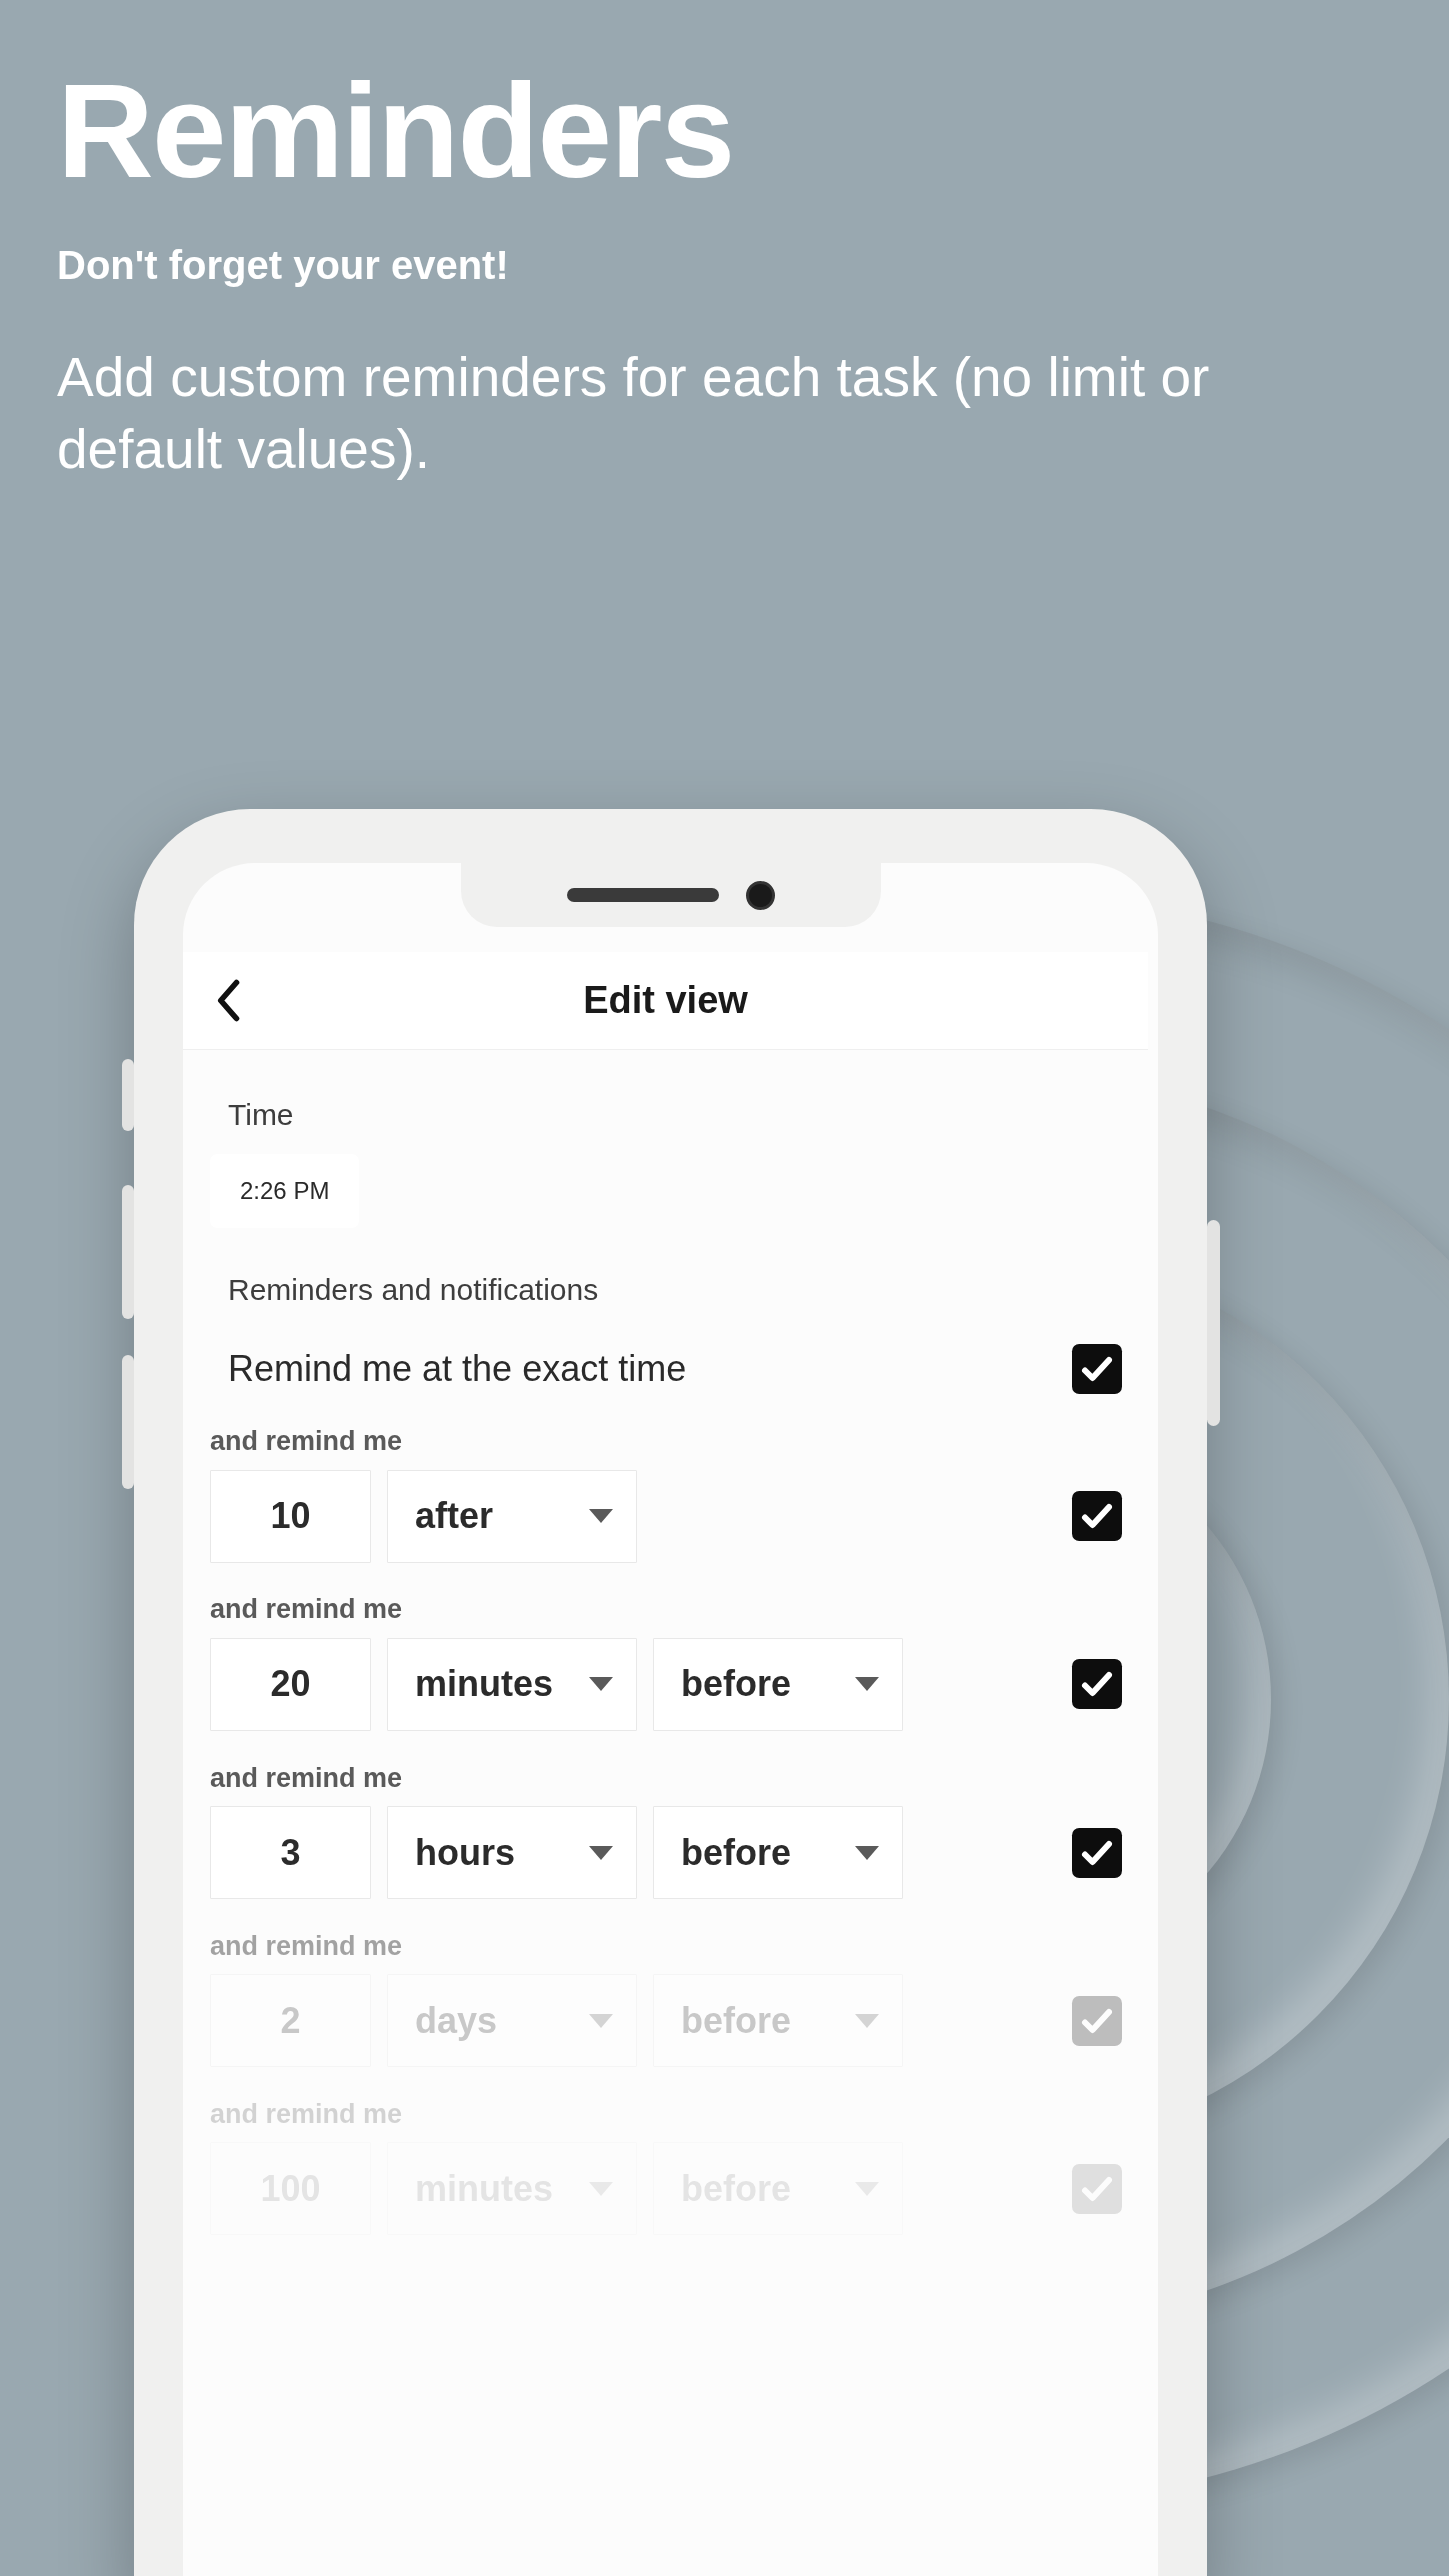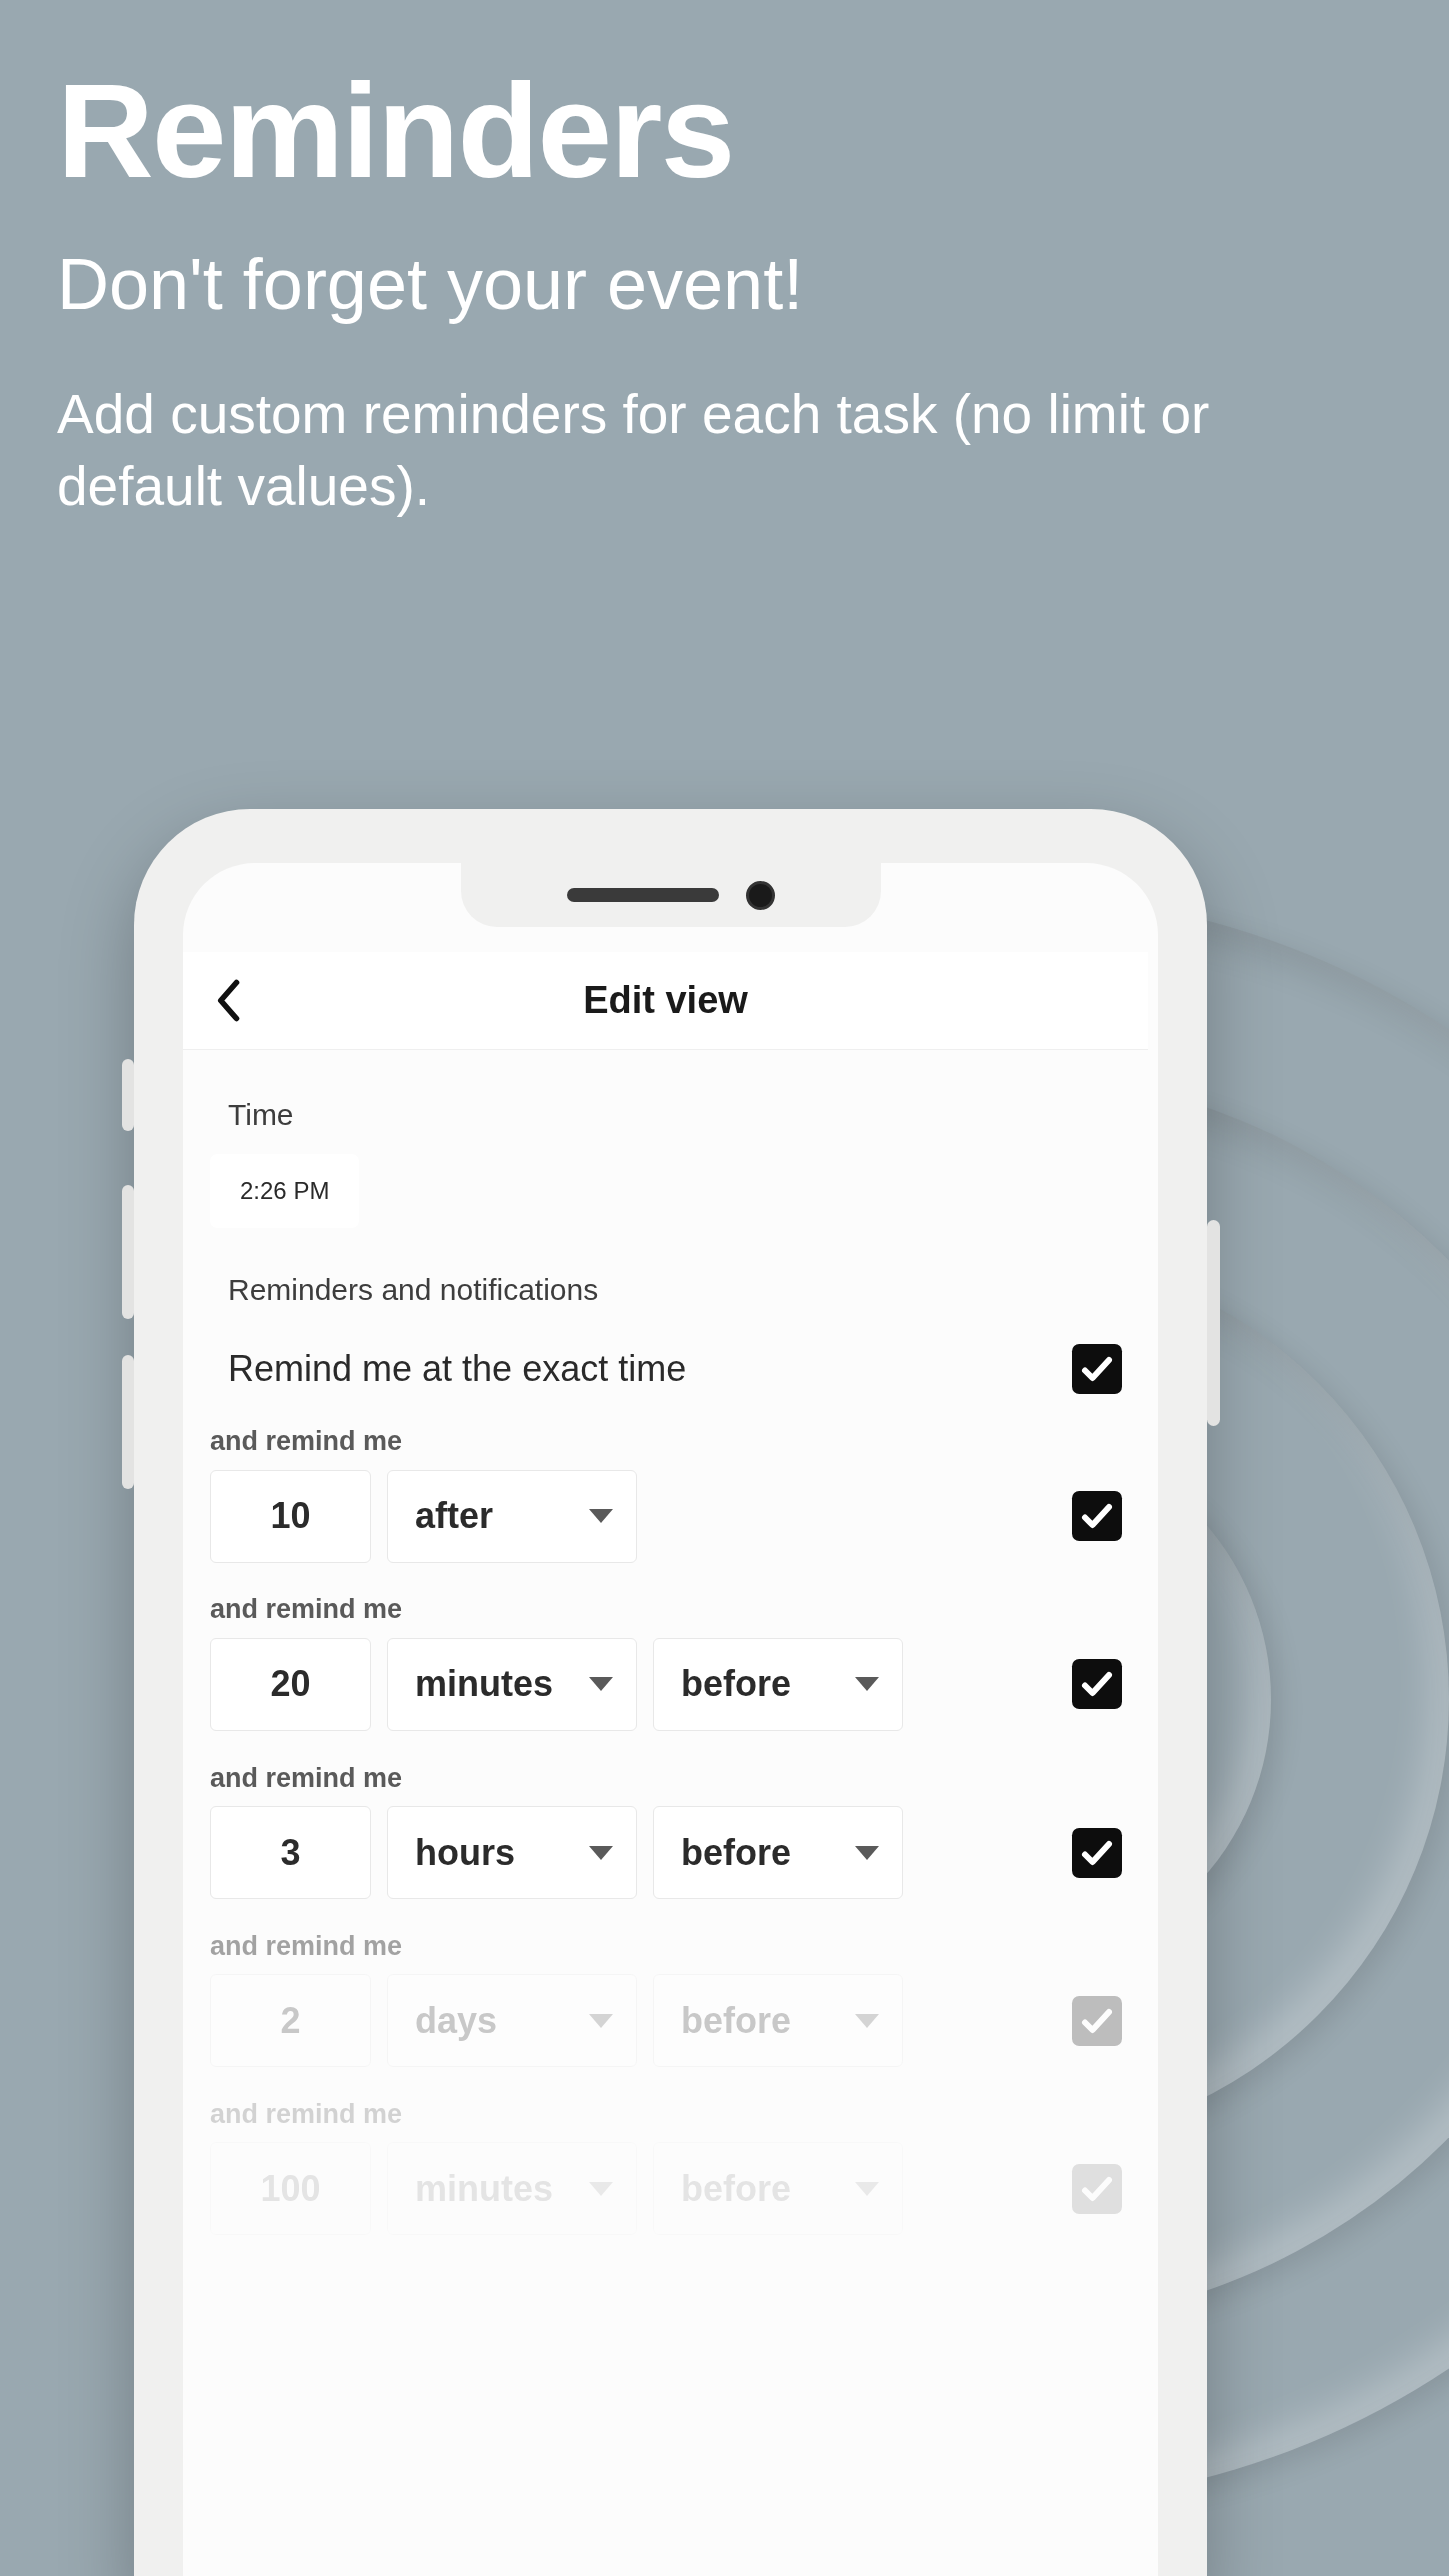--- a/index.html
+++ b/index.html
@@ -37,22 +37,22 @@
     padding: 54px 81px 0 57px;
     color: #ffffff;
   }
   .promo-title {
     font-size: 134px;
     font-weight: 600;
     letter-spacing: -1.8px;
     margin-bottom: 36px;
   }
   .promo-sub {
-    font-size: 72px;
-    font-weight: 400;
+    font-size: 40px;
+    font-weight: 700;
     margin-bottom: 54px;
   }
   .promo-desc {
     font-size: 55px;
     font-weight: 400;
     line-height: 1.3;
     max-width: 1252px;
   }
 
   
@@ -189,21 +189,21 @@
     padding: 10.7px 0 12.5px 0;
   }
   .row {
     display: flex;
     align-items: center;
     gap: 16px;
   }
   .num-field, .sel {
     background: #ffffff;
     border: 1.8px solid #e8e8e8;
-    border-radius: 6px;
+    border-radius: 1px;
     height: 93px;
     display: flex;
     align-items: center;
     justify-content: center;
     font-size: 36px;
     color: #2b2b2b;
   }
   .num-field {
     width: 161px;
   }

